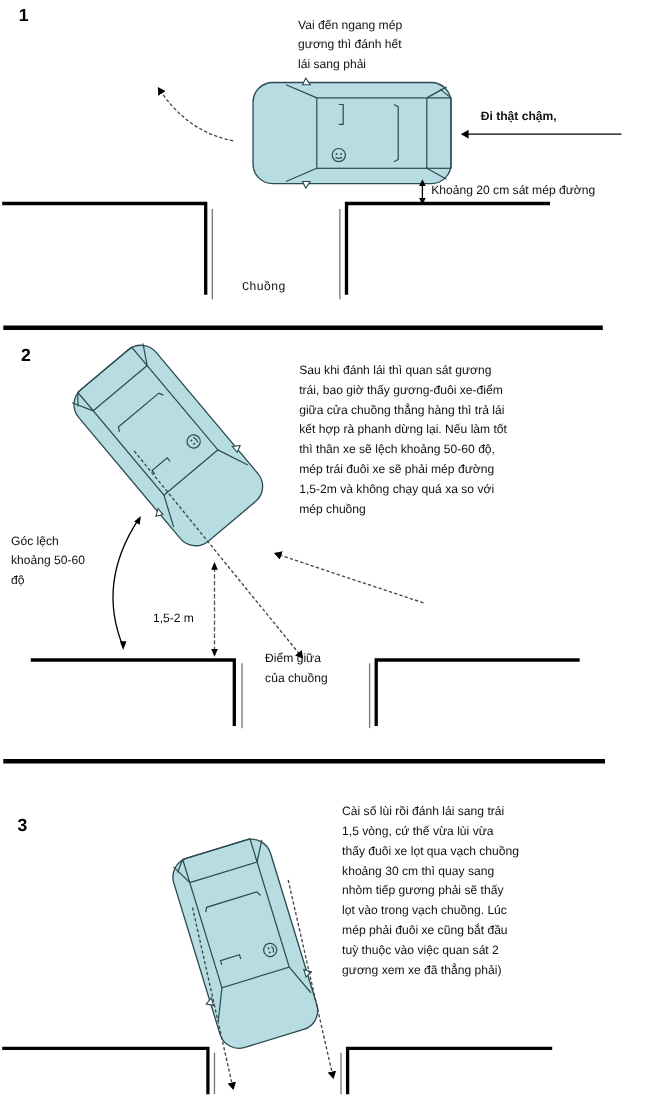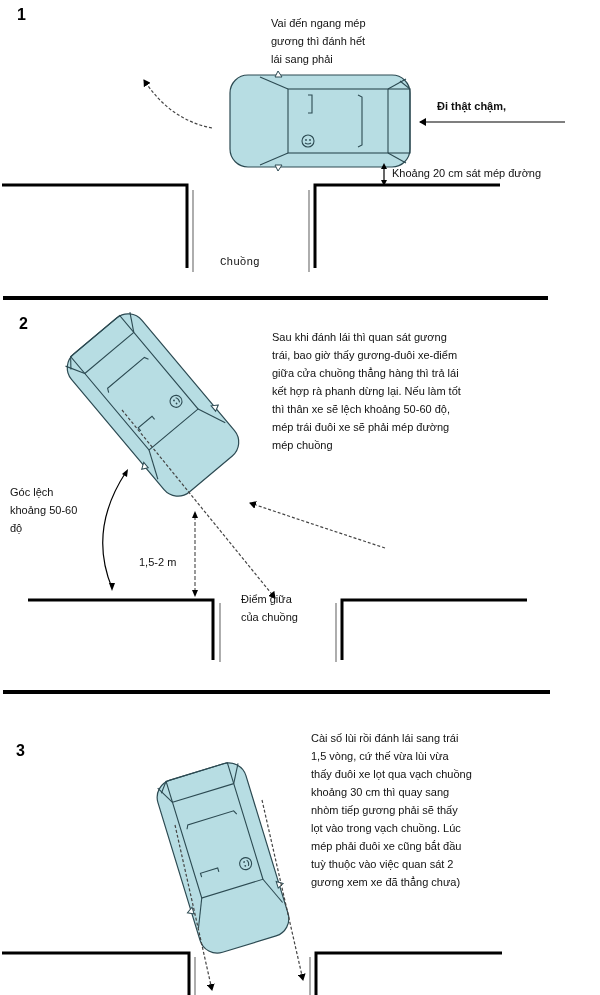--- a/index.html
+++ b/index.html
@@ -117,20 +117,21 @@
 <div class="txt" style="left:220px; top:253px;font-family:Liberation Mono, monospace;">Chuồng</div>
 
 <div class="step-num" style="left:19px; top:315px;">2</div>
 <div class="txt" style="left:272px; top:328px;">
   <div>Sau khi đánh lái thì quan sát gương</div>
   <div>trái, bao giờ thấy gương-đuôi xe-điểm</div>
   <div>giữa cửa chuồng thẳng hàng thì trả lái</div>
   <div>kết hợp rà phanh dừng lại. Nếu làm tốt</div>
   <div>thì thân xe sẽ lệch khoảng 50-60 độ,</div>
   <div>mép trái đuôi xe sẽ phải mép đường</div>
+  <div>1,5-2m và không chạy quá xa so với</div>
   <div>mép chuồng</div>
 </div>
 <div class="txt" style="left:10px; top:483px;">
   <div>Góc lệch</div>
   <div>khoảng 50-60</div>
   <div>độ</div>
 </div>
 <div class="txt" style="left:139px; top:553px;">1,5-2 m</div>
 <div class="txt" style="left:241px; top:590px;">
   <div>Điểm giữa</div>
@@ -140,14 +141,14 @@
 <div class="step-num" style="left:16px; top:742px;">3</div>
 <div class="txt" style="left:311px; top:729px;">
   <div>Cài số lùi rồi đánh lái sang trái</div>
   <div>1,5 vòng, cứ thế vừa lùi vừa</div>
   <div>thấy đuôi xe lọt qua vạch chuồng</div>
   <div>khoảng 30 cm thì quay sang</div>
   <div>nhòm tiếp gương phải sẽ thấy</div>
   <div>lọt vào trong vạch chuồng. Lúc</div>
   <div>mép phải đuôi xe cũng bắt đầu</div>
   <div>tuỳ thuộc vào việc quan sát 2</div>
-  <div>gương xem xe đã thẳng chưa)</div>
+  <div>gương xem xe đã thẳng phải)</div>
 </div>
 
 </body></html>

